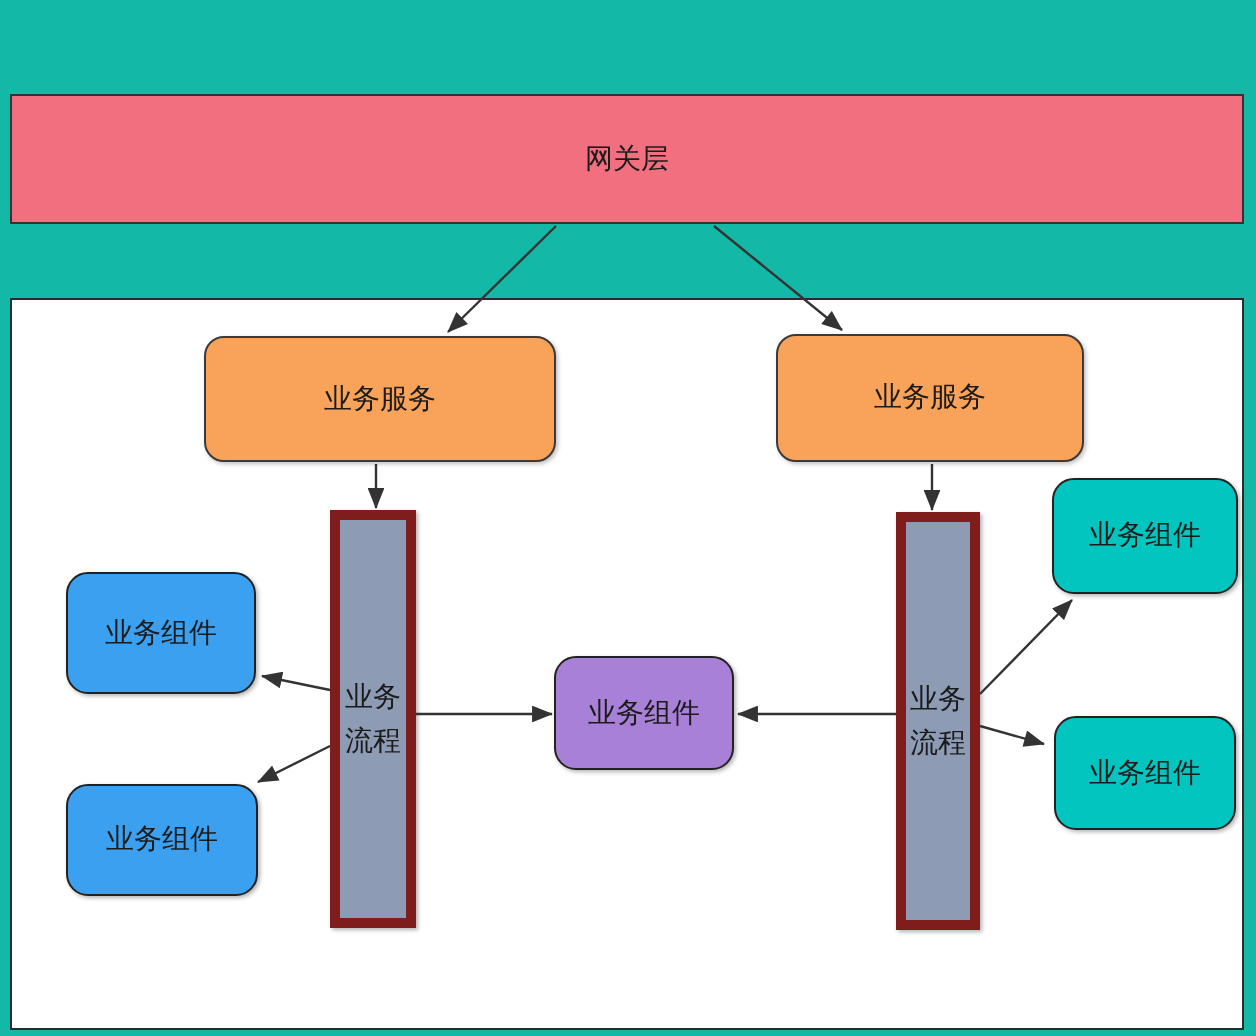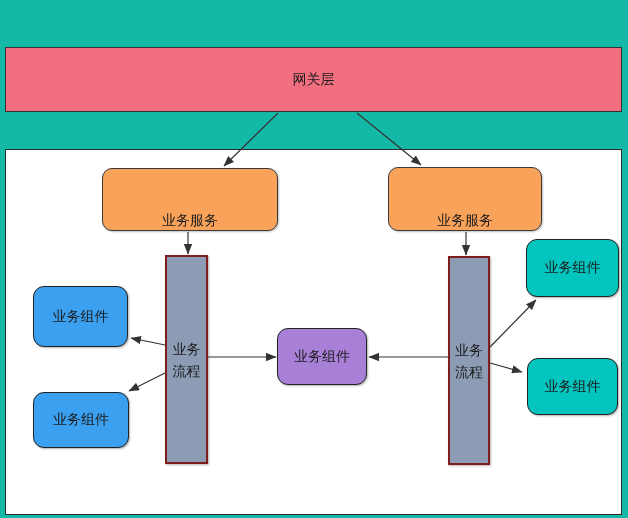--- a/index.html
+++ b/index.html
@@ -23,26 +23,25 @@
     left:5px;top:47px;width:617px;height:65px;
     background:#F26F80;border:1px solid #333;
   }
   .container-frame{
     position:absolute;left:5px;top:149px;width:617px;height:366px;
     box-sizing:border-box;border:1px solid #2b2b2b;background:#ffffff;
   }
   .service{
     background:#F9A25A;border:1px solid #3a3a3a;border-radius:10px;
     box-shadow:1px 1px 2px rgba(0,0,0,0.25);
-    align-items:flex-end;
   }
   .service-left{left:102px;top:168px;width:176px;height:63px;}
   .service-right{left:388px;top:167px;width:154px;height:64px;}
   .process{
-    background:#8D9BB5;border:2px solid #7f1d1d;
+    background:#8D9BB5;border:5px solid #7f1d1d;
     white-space:pre-line;line-height:22px;
     box-shadow:1px 1px 2px rgba(0,0,0,0.3);
   }
   .process-left{left:165px;top:255px;width:43px;height:209px;}
   .process-right{left:448px;top:256px;width:42px;height:209px;}
   .component{
     border:1px solid #222;border-radius:11px;
     box-shadow:1px 1px 2px rgba(0,0,0,0.3);
     justify-content:center;
   }

